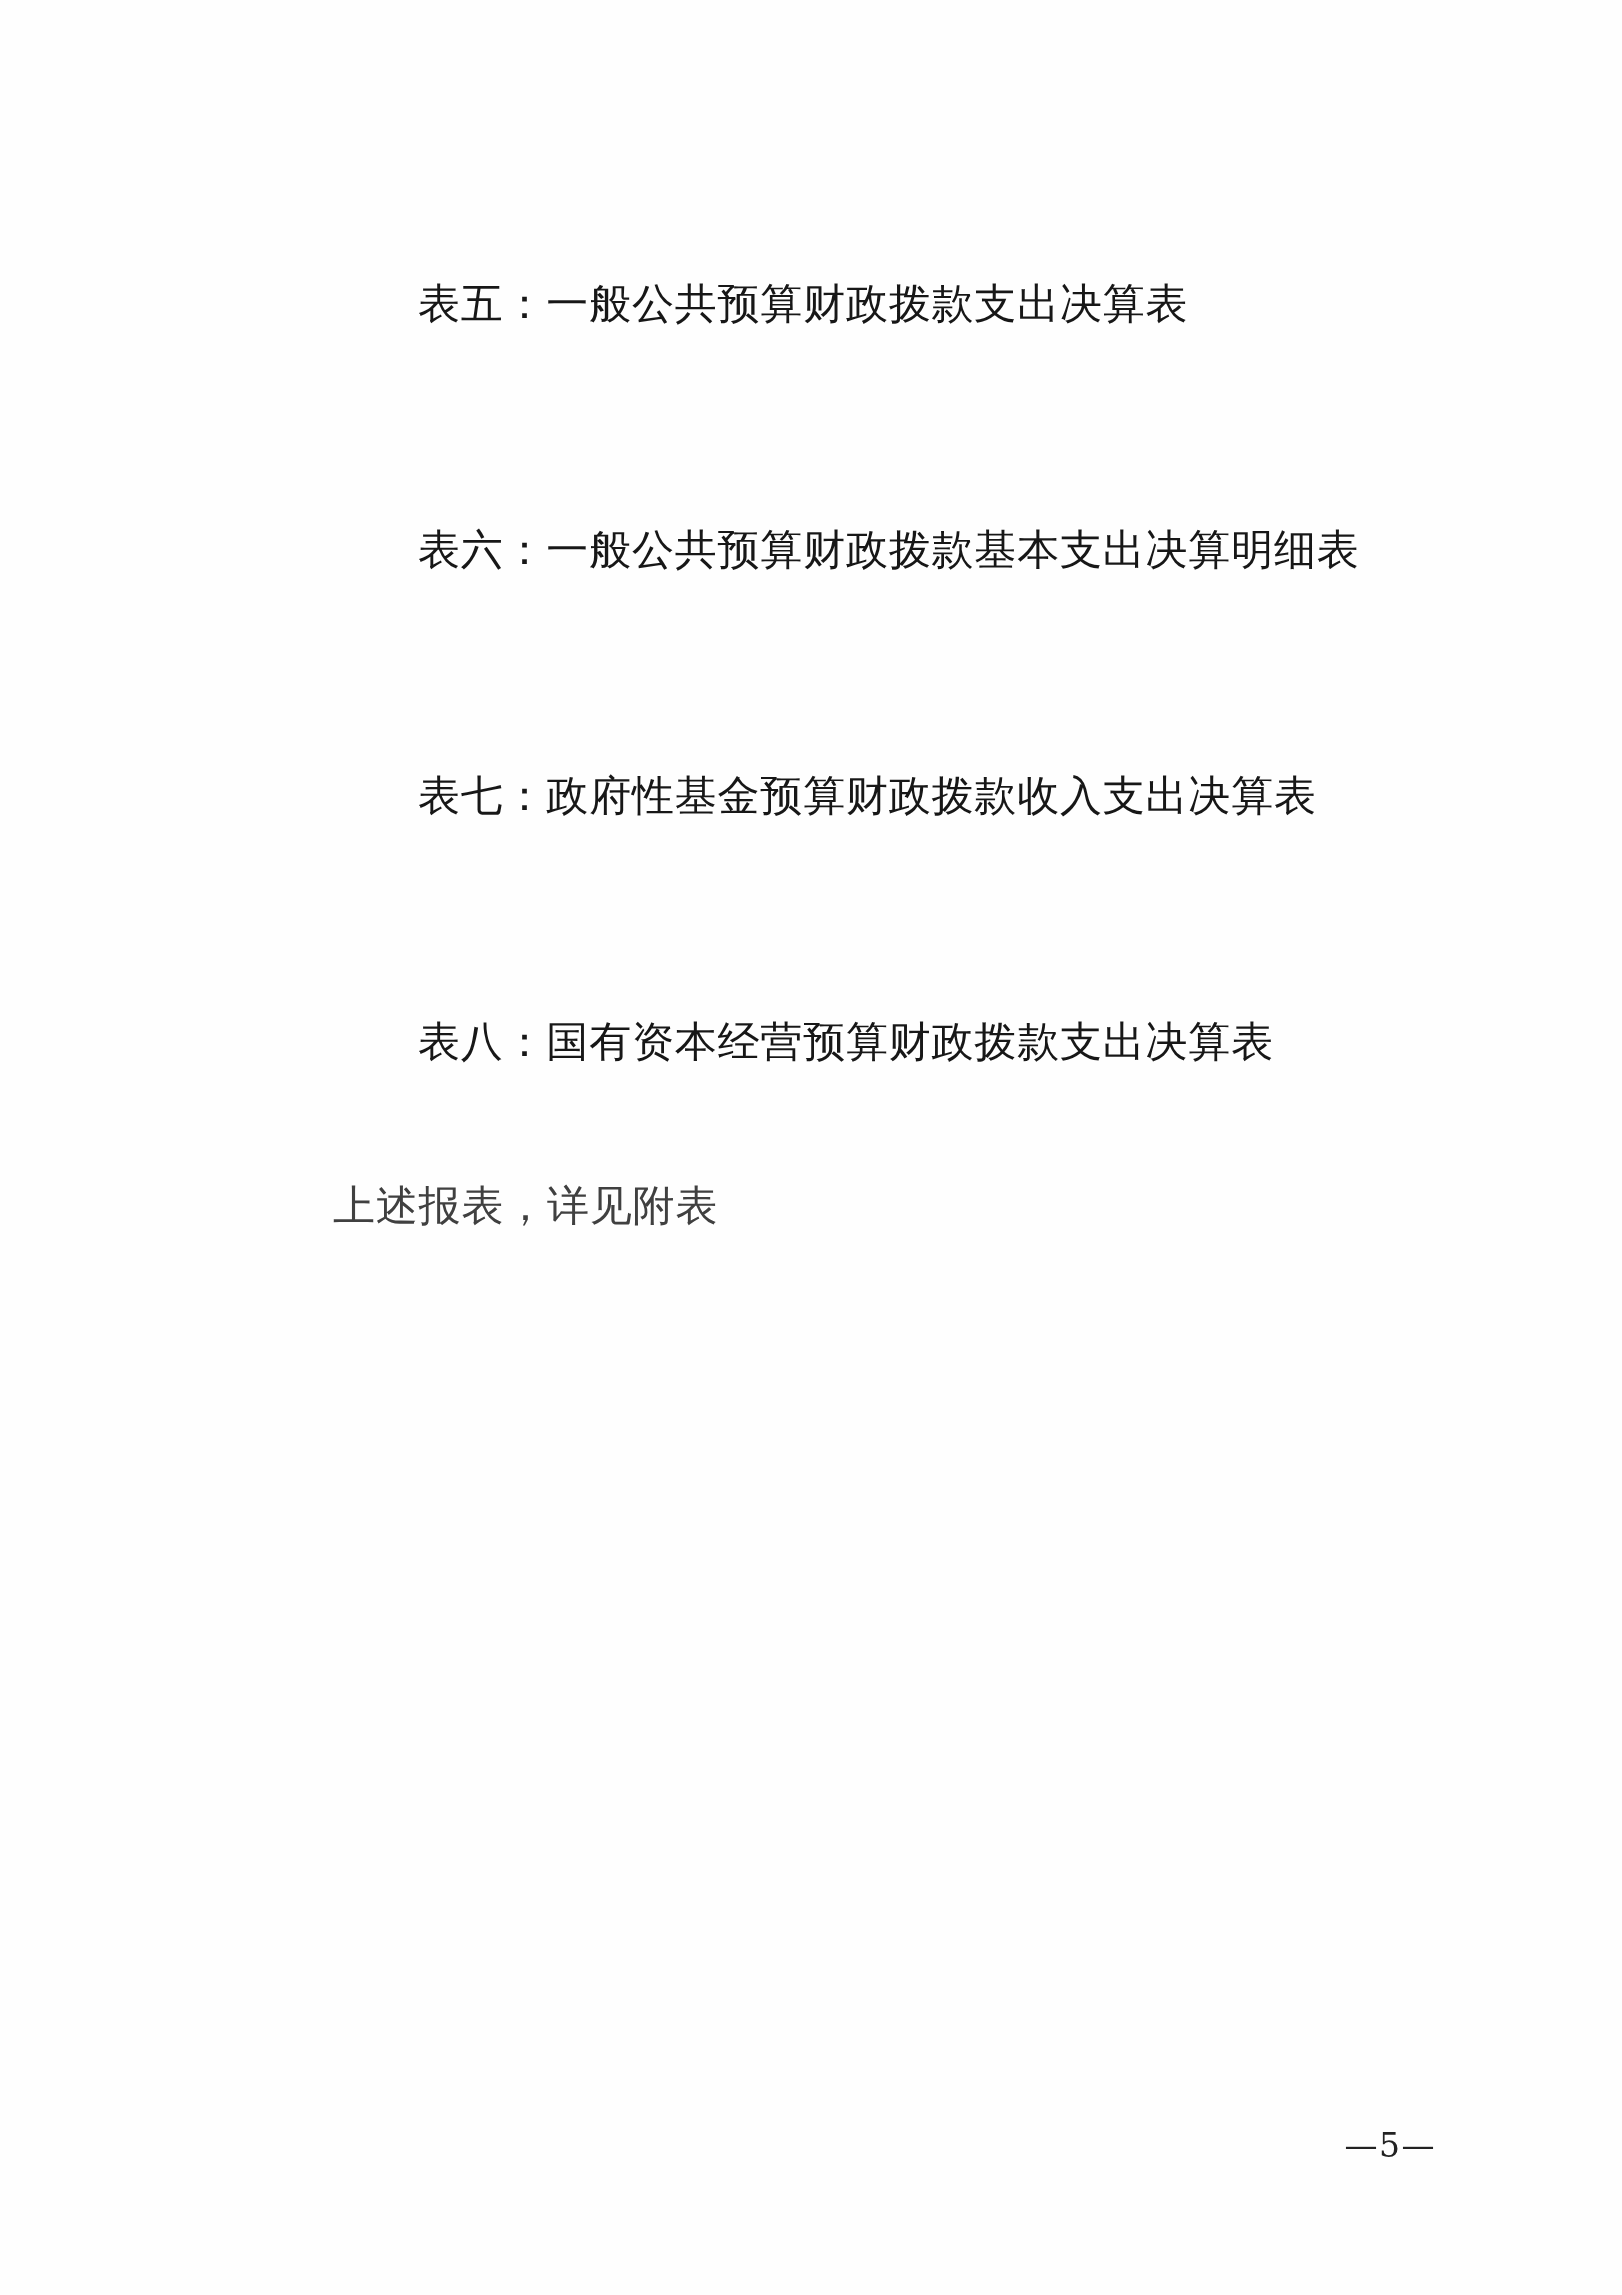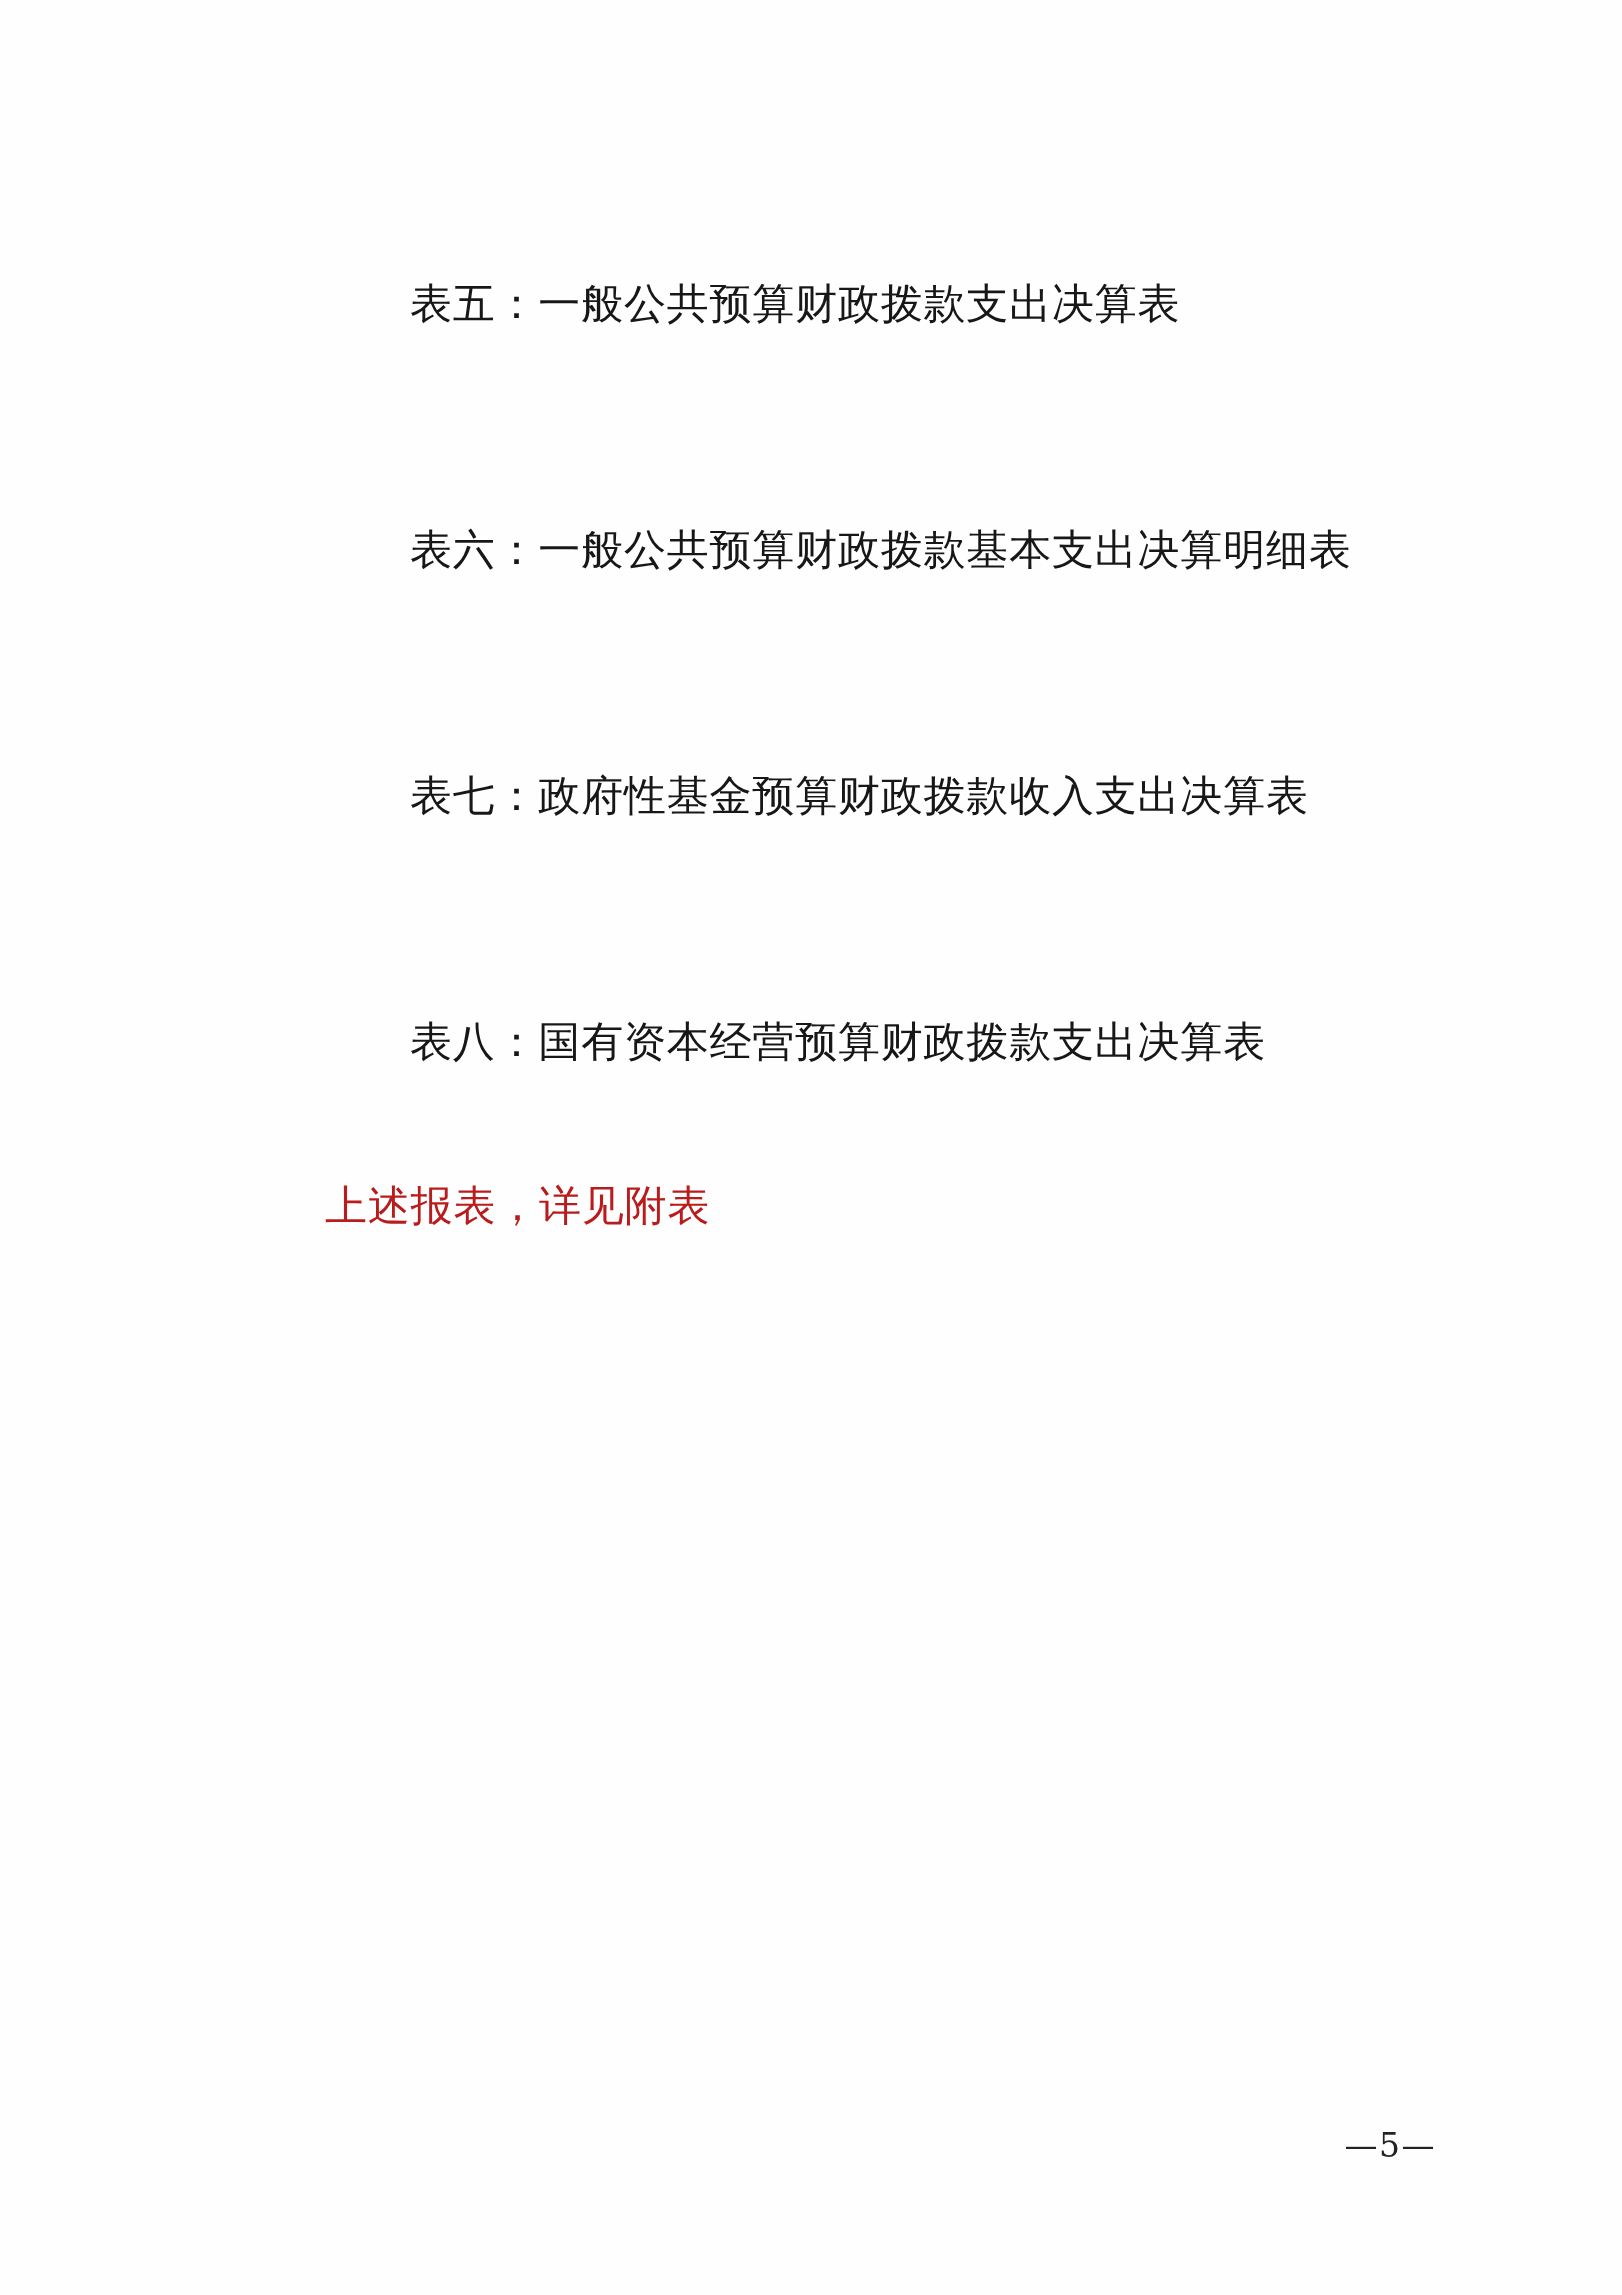--- a/index.html
+++ b/index.html
@@ -11,21 +11,21 @@
     position: relative;
     width: 1623px;
     height: 2295px;
     background: #fefefe;
     font-family: "DejaVu Serif", "Liberation Serif", serif;
     color: #1a1a1a;
     overflow: hidden;
   }
   .content {
     position: absolute;
-    left: 325px;
+    left: 333px;
     top: 181px;
     width: 1004px;
   }
   .doc-line {
     font-size: 42px;
     line-height: 82px;
     letter-spacing: 0.8px;
     white-space: pre;
     color: #171717;
   }
@@ -36,21 +36,21 @@
     display: inline;
   }
   .doc-line .title {
     display: inline;
   }
   .closing {
     font-size: 42px;
     line-height: 82px;
     letter-spacing: 0.8px;
     white-space: pre;
-    color: #b91c1c;
+    color: #404040;
     margin-top: 0px;
   }
   .page-number {
     position: absolute;
     right: 187px;
     bottom: 130px;
     font-size: 33px;
     color: #222222;
     letter-spacing: 1.5px;
     font-family: "DejaVu Serif", "Liberation Serif", serif;

